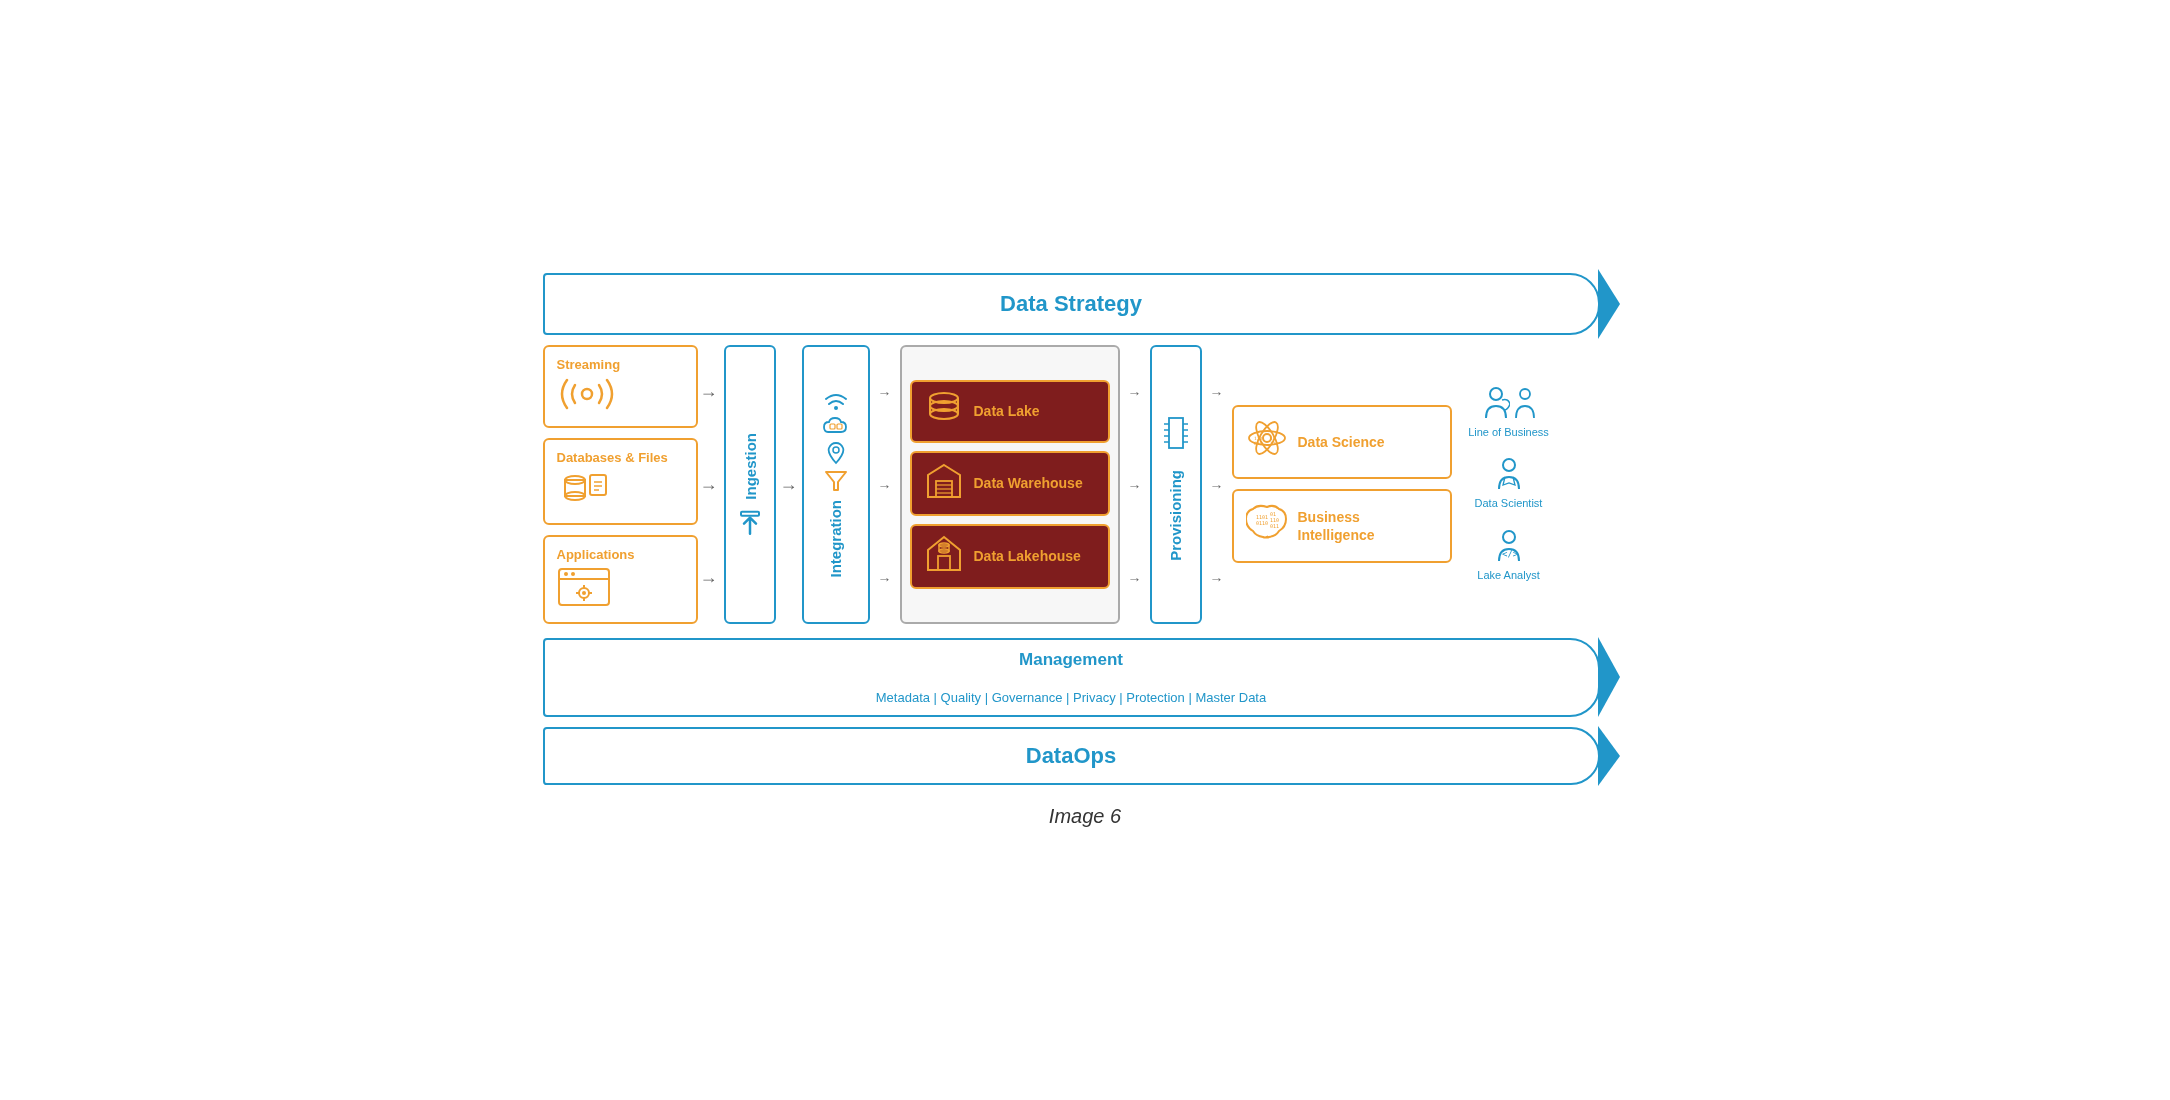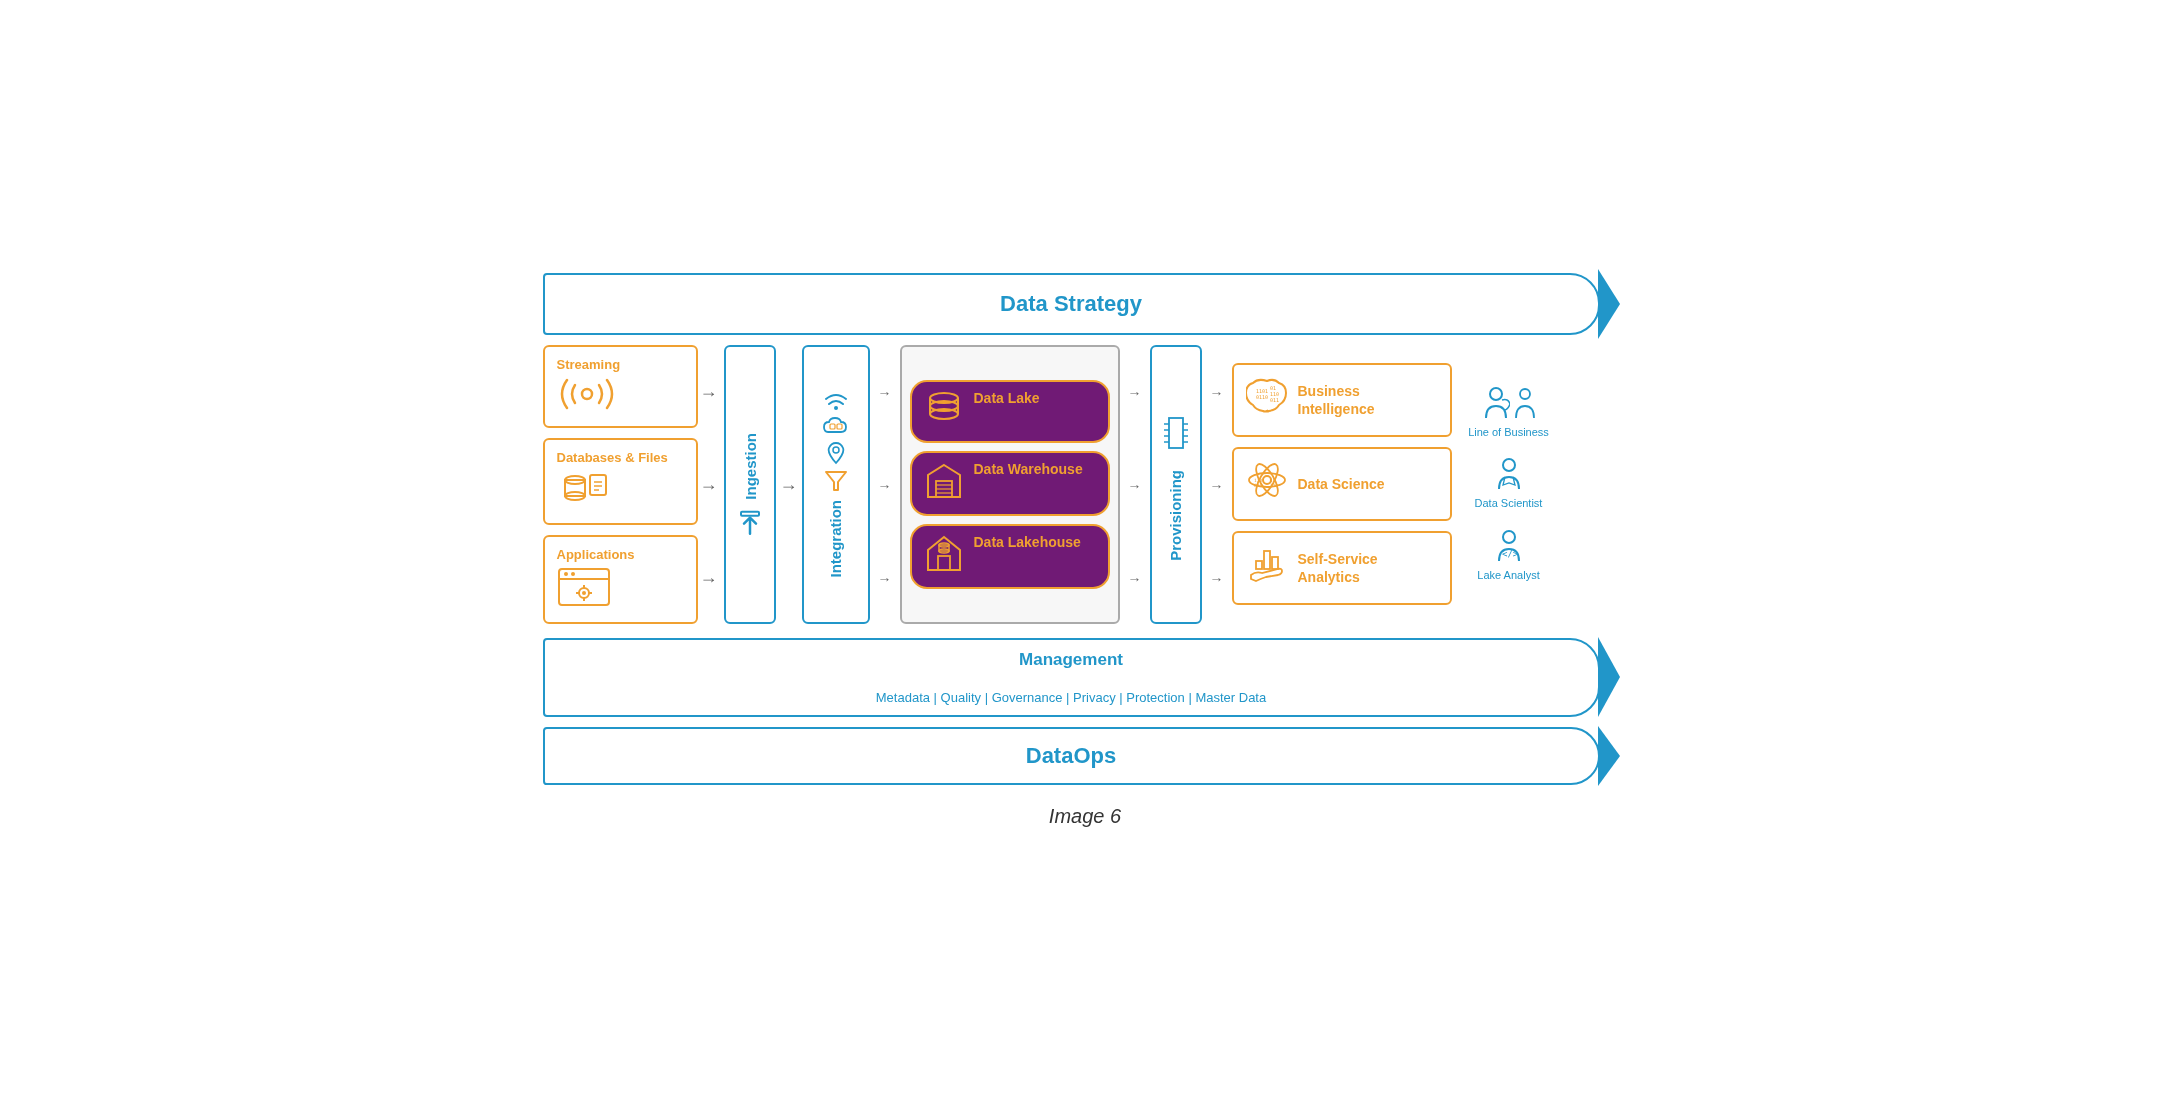--- a/index.html
+++ b/index.html
@@ -133,24 +133,25 @@
       display: flex;
       flex-direction: column;
       gap: 8px;
       width: 220px;
       flex-shrink: 0;
       justify-content: center;
       margin: 0 4px;
     }
     .storage-box {
       border: 2px solid #f0a030;
-      border-radius: 17px;
-      background: #701a75;
+      border-radius: 6px;
+      background: #7f1d1d;
       padding: 8px 12px;
       display: flex;
+      align-items: center;
       gap: 10px;
     }
     .storage-icon {
       font-size: 30px;
       color: #f0a030;
     }
     .storage-label {
       font-size: 14px;
       font-weight: 700;
       color: #f0a030;
@@ -486,62 +487,50 @@
       <span style="color:#666; font-size:14px;">→</span>
       <span style="color:#666; font-size:14px;">→</span>
     </div>
 
     <div class="output-col">
 
       <div class="output-box">
         <span class="output-icon">
           <svg width="42" height="42" viewBox="0 0 42 42">
 
+            <circle cx="21" cy="21" r="4" fill="none" stroke="#f0a030" stroke-width="2"></circle>
+            <ellipse cx="21" cy="21" rx="18" ry="7" fill="none" stroke="#f0a030" stroke-width="1.8"></ellipse>
+            <ellipse cx="21" cy="21" rx="18" ry="7" fill="none" stroke="#f0a030" stroke-width="1.8" transform="rotate(60 21 21)"></ellipse>
+            <ellipse cx="21" cy="21" rx="18" ry="7" fill="none" stroke="#f0a030" stroke-width="1.8" transform="rotate(-60 21 21)"></ellipse>
+
+            <text x="8" y="23" font-size="4.5" fill="#f0a030" font-family="monospace">110</text>
+            <text x="8" y="28" font-size="4.5" fill="#f0a030" font-family="monospace">010</text>
+            <text x="24" y="23" font-size="4.5" fill="#f0a030" font-family="monospace">10</text>
+            <text x="24" y="28" font-size="4.5" fill="#f0a030" font-family="monospace">110</text>
+          </svg>
+        </span>
+        <span class="output-label">Data Science</span>
+      </div>
+
+      <div class="output-box">
+        <span class="output-icon">
+          <svg width="42" height="42" viewBox="0 0 42 42">
+
             <path d="M21 6 Q28 3 33 8 Q40 10 40 18 Q40 26 33 30 Q30 35 23 36 Q21 37 21 36 Q19 37 17 36 Q10 35 7 30 Q0 26 0 18 Q0 10 7 8 Q12 3 21 6 Z" fill="none" stroke="#f0a030" stroke-width="2"></path>
 
             <text x="10" y="18" font-size="5" fill="#f0a030" font-family="monospace">1101</text>
             <text x="10" y="24" font-size="5" fill="#f0a030" font-family="monospace">0110</text>
             <text x="24" y="15" font-size="5" fill="#f0a030" font-family="monospace">01</text>
             <text x="24" y="21" font-size="5" fill="#f0a030" font-family="monospace">110</text>
             <text x="24" y="27" font-size="5" fill="#f0a030" font-family="monospace">011</text>
           </svg>
         </span>
         <span class="output-label">Business Intelligence</span>
       </div>
 
-      <div class="output-box">
-        <span class="output-icon">
-          <svg width="42" height="42" viewBox="0 0 42 42">
-
-            <circle cx="21" cy="21" r="4" fill="none" stroke="#f0a030" stroke-width="2"></circle>
-            <ellipse cx="21" cy="21" rx="18" ry="7" fill="none" stroke="#f0a030" stroke-width="1.8"></ellipse>
-            <ellipse cx="21" cy="21" rx="18" ry="7" fill="none" stroke="#f0a030" stroke-width="1.8" transform="rotate(60 21 21)"></ellipse>
-            <ellipse cx="21" cy="21" rx="18" ry="7" fill="none" stroke="#f0a030" stroke-width="1.8" transform="rotate(-60 21 21)"></ellipse>
-
-            <text x="8" y="23" font-size="4.5" fill="#f0a030" font-family="monospace">110</text>
-            <text x="8" y="28" font-size="4.5" fill="#f0a030" font-family="monospace">010</text>
-            <text x="24" y="23" font-size="4.5" fill="#f0a030" font-family="monospace">10</text>
-            <text x="24" y="28" font-size="4.5" fill="#f0a030" font-family="monospace">110</text>
-          </svg>
-        </span>
-        <span class="output-label">Data Science</span>
-      </div>
-
-      <div class="output-box">
-        <span class="output-icon">
-          <svg width="42" height="42" viewBox="0 0 42 42">
-
-            <path d="M5 32 Q10 28 16 30 L32 26 Q36 25 36 28 Q36 31 32 32 L20 34 Q14 36 10 38 L5 36 Z" fill="none" stroke="#f0a030" stroke-width="1.8"></path>
-            <rect x="18" y="8" width="6" height="18" fill="none" stroke="#f0a030" stroke-width="1.8"></rect>
-            <rect x="26" y="14" width="6" height="12" fill="none" stroke="#f0a030" stroke-width="1.8"></rect>
-            <rect x="10" y="18" width="6" height="8" fill="none" stroke="#f0a030" stroke-width="1.8"></rect>
-          </svg>
-        </span>
-        <span class="output-label">Self-Service Analytics</span>
-      </div>
     </div>
 
     <div class="people-col">
 
       <div class="person-item">
         <div style="display:flex; gap:4px;">
           <svg width="28" height="36" viewBox="0 0 28 36">
             <circle cx="14" cy="8" r="6" fill="none" stroke="#2196c9" stroke-width="2"></circle>
             <path d="M4 32 Q4 20 14 20 Q24 20 24 32" fill="none" stroke="#2196c9" stroke-width="2"></path>
             <path d="M20 14 Q26 12 28 18 Q26 24 22 24" fill="none" stroke="#2196c9" stroke-width="1.5"></path>

